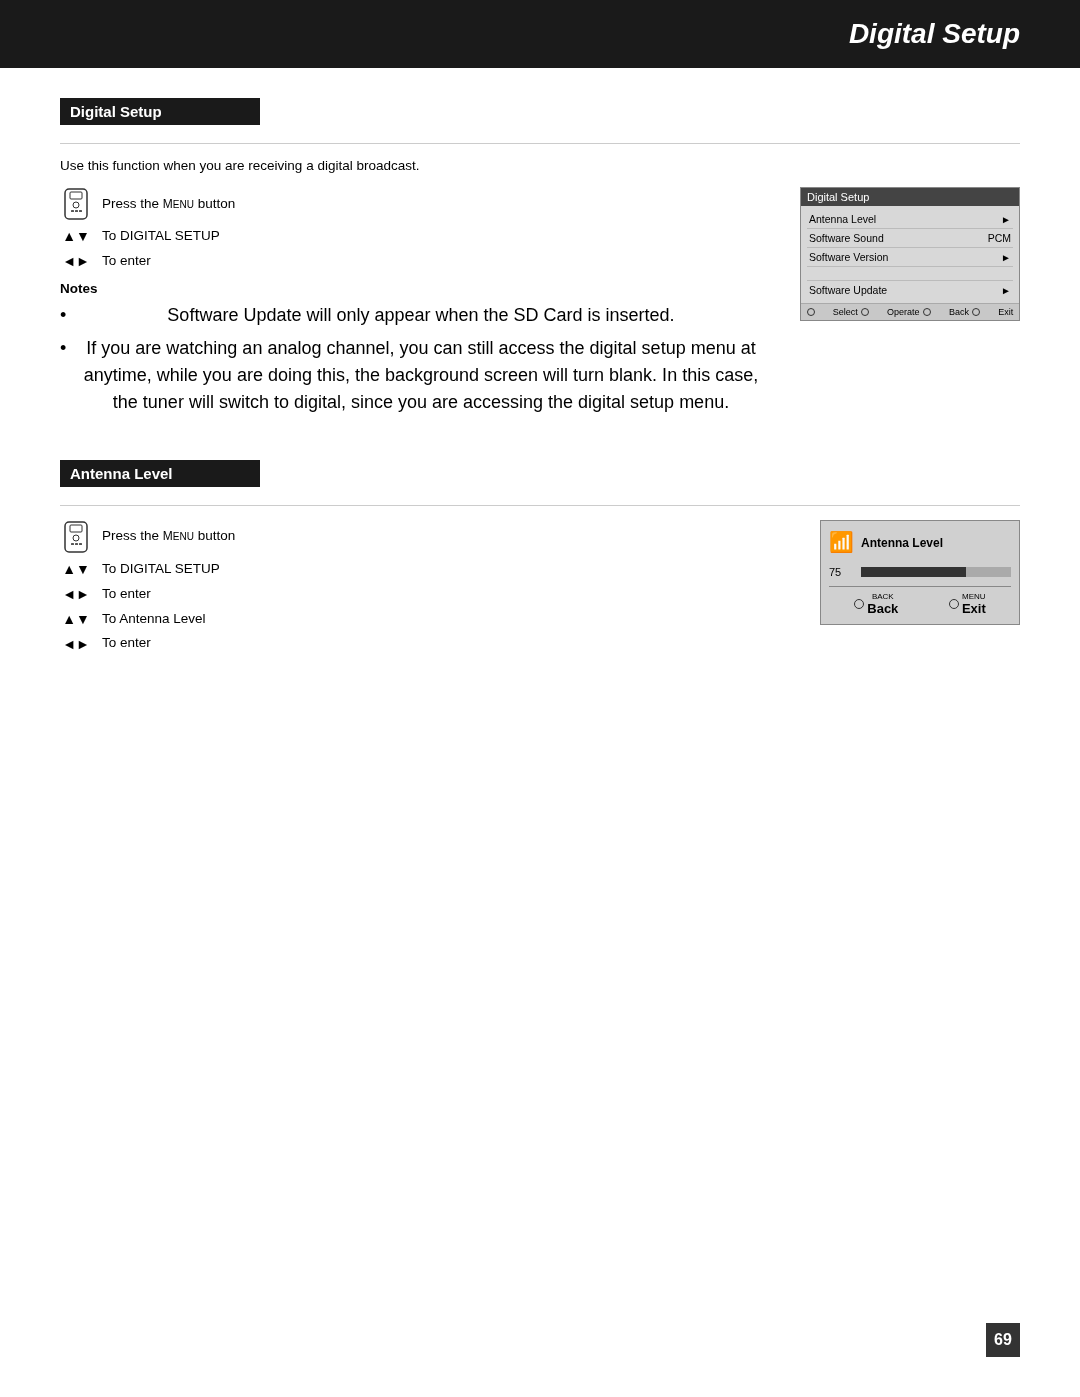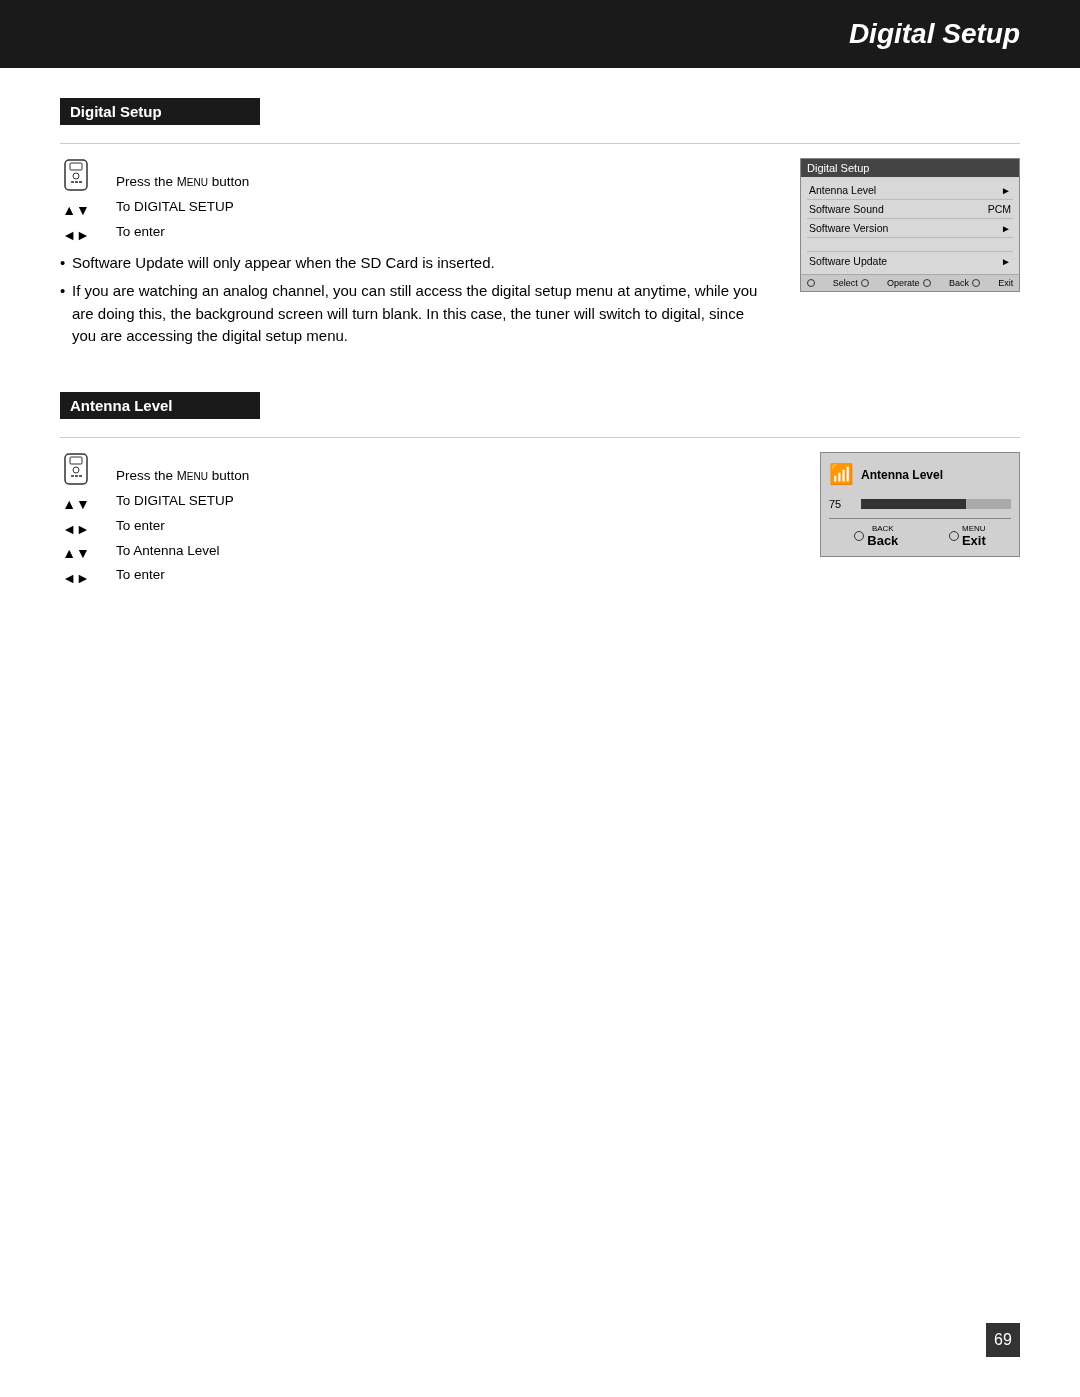--- a/index.html
+++ b/index.html
@@ -55,23 +55,23 @@
       gap: 30px;
       margin-bottom: 16px;
     }
 
     .steps-left {
       flex: 1;
     }
 
     .step-row {
       display: flex;
-      align-items: flex-end;
+      align-items: center;
       margin-bottom: 6px;
-      gap: 24px;
+      gap: 10px;
     }
 
     .step-icon {
       width: 32px;
       flex-shrink: 0;
       display: flex;
       align-items: center;
       justify-content: center;
       font-size: 16px;
     }
@@ -108,25 +108,26 @@
     .notes-section {
       margin-top: 10px;
       margin-bottom: 16px;
     }
     .notes-title {
       font-weight: bold;
       font-size: 13.5px;
       margin-bottom: 6px;
     }
     .note-item {
-      font-size: 15px;
+      font-size: 18px;
       padding-left: 12px;
       position: relative;
       margin-bottom: 6px;
       line-height: 1.5;
+      text-align: center;
     }
     .note-item::before {
       content: '•';
       position: absolute;
       left: 0;
     }
 
     
     .screen-mockup {
       border: 1px solid #888;
@@ -269,21 +270,21 @@
       bottom: 40px;
       right: 60px;
       background: #333;
       color: #fff;
       width: 34px;
       height: 34px;
       display: flex;
       align-items: center;
       justify-content: center;
       font-size: 16px;
-      font-weight: normal;
+      font-weight: bold;
       margin-top: 38px;
     }
 
     
     .section-divider {
       width: 100%;
       height: 1px;
       background: #ccc;
       margin: 6px 0 14px 0;
     }
@@ -294,20 +295,21 @@
 <div class="top-banner">
   <h1>Digital Setup</h1>
 </div>
 
 <div class="main-content">
 
   
   <div class="section-heading">Digital Setup</div>
   <div class="section-divider"></div>
 
+  <p class="section-desc">Use this function when you are receiving a digital broadcast.</p>
 
   <div class="steps-area">
     <div class="steps-left">
 
       <div class="step-row">
         <div class="step-icon">
           <svg width="26" height="34" viewBox="0 0 26 34">
             <rect x="2" y="2" width="22" height="30" rx="4" ry="4" fill="none" stroke="#333" stroke-width="1.5"></rect>
             <rect x="7" y="5" width="12" height="7" rx="1" fill="none" stroke="#333" stroke-width="1"></rect>
             <circle cx="13" cy="18" r="3" fill="none" stroke="#333" stroke-width="1"></circle>
@@ -326,20 +328,21 @@
         <div class="step-text">To DIGITAL SETUP</div>
       </div>
 
       <div class="step-row">
         <div class="step-icon arrow-leftright">◄►</div>
         <div class="step-text">To enter</div>
       </div>
 
 
       <div class="notes-section">
+        <div class="notes-title">Notes</div>
         <div class="note-item">Software Update will only appear when the SD Card is inserted.</div>
         <div class="note-item">If you are watching an analog channel, you can still access the digital setup menu at anytime, while you are doing this, the background screen will turn blank.  In this case, the tuner will switch to digital, since you are accessing the digital setup menu.</div>
       </div>
     </div>
 
     <div class="screen-mockup">
       <div class="screen-title-bar">Digital Setup</div>
       <div class="screen-body">
         <div class="screen-row">
           <span>Antenna Level</span>

